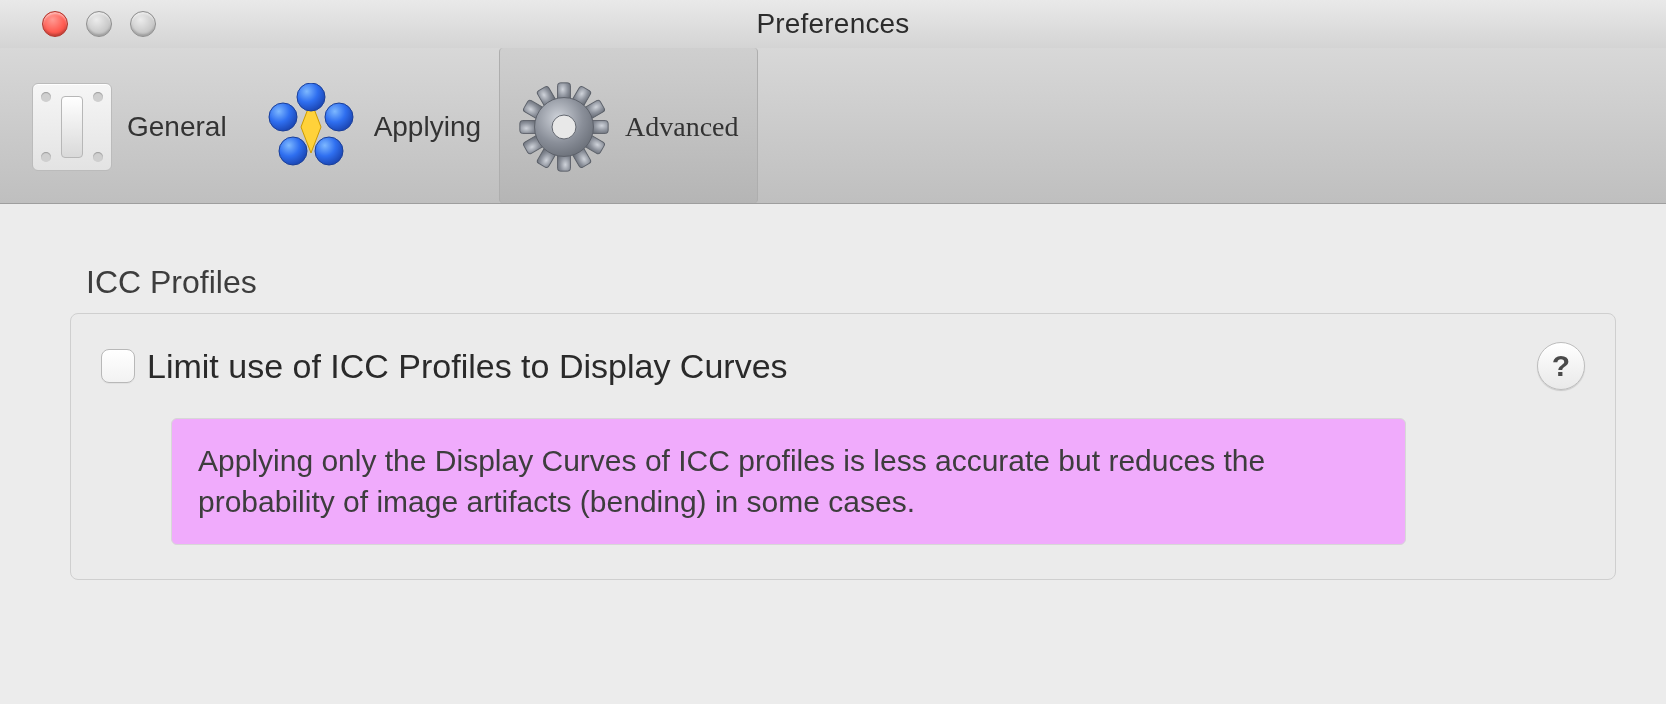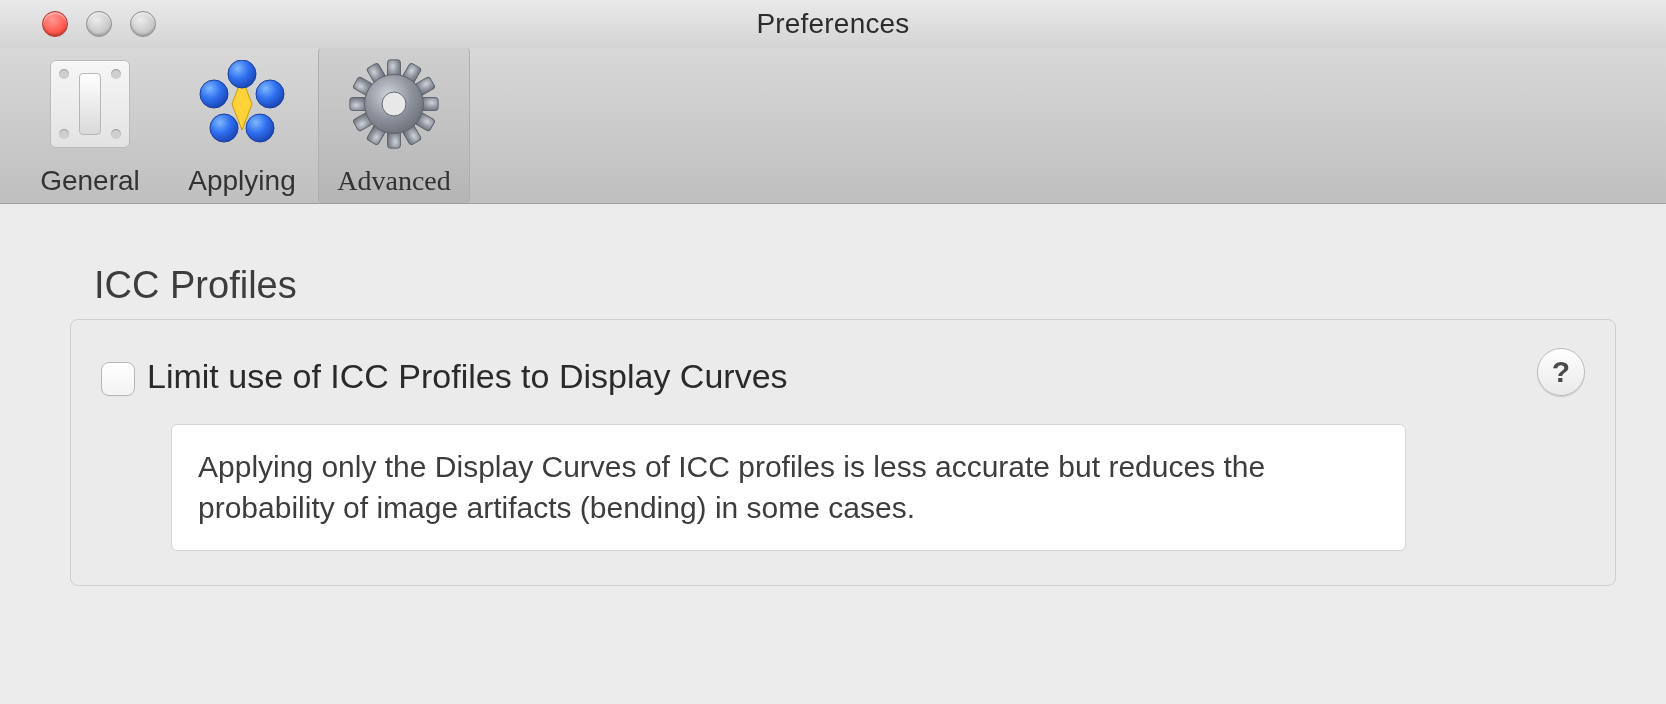--- a/index.html
+++ b/index.html
@@ -51,21 +51,21 @@
     .toolbar {
       height: 156px;
       background: linear-gradient(#d8d8d8, #bfbfbf);
       border-bottom: 1px solid #9e9e9e;
       display: flex;
       align-items: stretch;
       padding: 0 14px;
     }
     .tool {
       display: flex;
-      flex-direction: column;
+      flex-direction: row;
       align-items: center;
       justify-content: flex-end;
       padding: 8px 18px 6px 18px;
       min-width: 152px;
       font-size: 28px;
       color: #333;
       gap: 15px;
       border-radius: 4px;
     }
     .tool.selected {
@@ -75,34 +75,34 @@
       font-family: Liberation Serif, serif;
     }
     .icon-box { height: 92px; display:flex; align-items:center; justify-content:center; }
     .content {
       background: #ececec;
       width: 100%;
       height: calc(100% - 204px);
       padding: 60px 50px 0 70px;
     }
     .section-label {
-      font-size: 38px;
+      font-size: 32px;
       color: #3d3d3d;
       margin-bottom: 12px;
-      margin-left: 24px;
+      margin-left: 16px;
     }
     .group {
       border: 1px solid #cfcfcf;
       border-radius: 8px;
       padding: 28px 30px 34px 30px;
       background: #ebebeb;
     }
     .row {
       display: flex;
-      align-items: flex-end;
+      align-items: center;
       gap: 12px;
     }
     .checkbox {
       width: 34px; height: 34px;
       border-radius: 8px;
       background: linear-gradient(#fff, #f2f2f2);
       border: 1px solid #b8b8b8;
       box-shadow: inset 0 1px 0 #fff, 0 1px 0 rgba(0,0,0,0.04);
       flex: 0 0 auto;
     }
@@ -124,21 +124,21 @@
     }
     .desc-box {
       margin: 28px 0 0 70px;
       border: 1px solid #d7d7d7;
       border-radius: 6px;
       padding: 22px 26px;
       font-size: 30px;
       color: #3d3d3d;
       line-height: 1.35;
       max-width: 1235px;
-      background: #ffffff;
+      background: #f0abfc;
     }
     
     .switch-plate {
       width: 80px; height: 88px;
       background: linear-gradient(#f6f6f6,#e3e3e3);
       border: 1px solid #bbb;
       border-radius: 6px;
       position: relative;
       box-shadow: inset 0 1px 0 #fff;
     }

